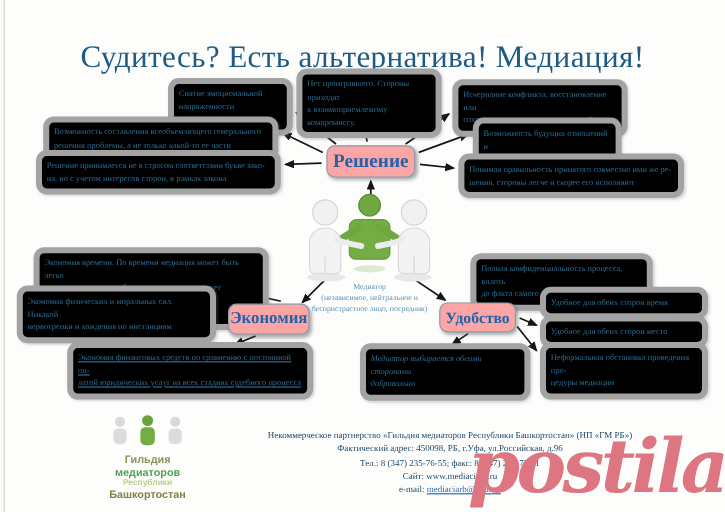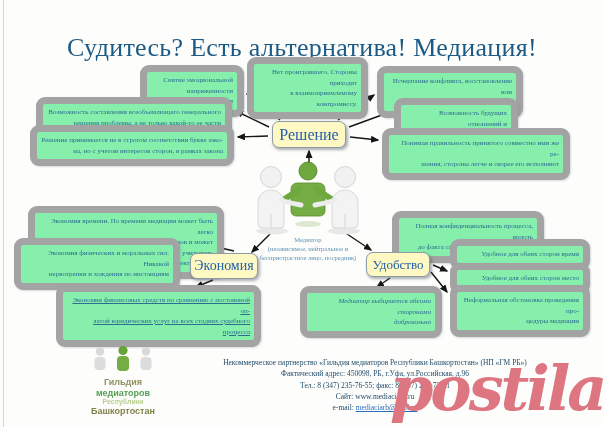--- a/index.html
+++ b/index.html
@@ -7,29 +7,29 @@
     position:relative; width:604px; height:427px; overflow:hidden;
     background:#fdfdfb; font-family:"Liberation Serif", serif;
   }
   .edge-line{position:absolute;left:3px;top:0;bottom:0;width:1px;background:#d6d5d1;}
   .title{
     position:absolute; top:13px; left:0; right:0; text-align:center;
     font-size:26px; color:#1d5b85; letter-spacing:0.3px;margin-top:20px;
   }
   .bx{
     position:absolute; box-sizing:border-box;
-    border:7px solid #a3a3a3; border-radius:9px; background:#86efac;
-    color:#2d6d92; font-size:7px; line-height:1.5; text-align:right;
+    border:5px solid #a3a3a3; border-radius:9px; background:#000000;
+    color:#2d6d92; font-size:7px; line-height:1.5; text-align:left;
     padding:3px 4px; white-space:pre-line;
     box-shadow:1px 1px 2px rgba(110,130,145,0.28);
   }
   .hub{
     position:absolute; box-sizing:border-box;
-    border:1.5px solid #8e9ba3; border-radius:7px; background:#fef9c3;
-    color:#2361a9; font-weight:normal; text-align:center;
+    border:1.5px solid #8e9ba3; border-radius:7px; background:#fca5a5;
+    color:#2361a9; font-weight:bold; text-align:center;
     box-shadow:1.5px 2px 3px rgba(70,80,95,0.45);
     display:flex; align-items:center; justify-content:center;
   }
   #hub-reshenie {left:272px; top:121px; width:74px; height:27px; font-size:16px;}
   #hub-ekonomiya{left:190px; top:253px; width:68px; height:26px; font-size:14px;}
   #hub-udobstvo {left:366px; top:252px; width:64px; height:25px; font-size:13px;}
   .figures{position:absolute; left:250px; top:158px; width:116px; height:78px;}
   .mediator-caption{
     position:absolute; left:243px; top:236px; width:130px;
     font-size:6.5px; line-height:1.35; color:#5d93b5;

